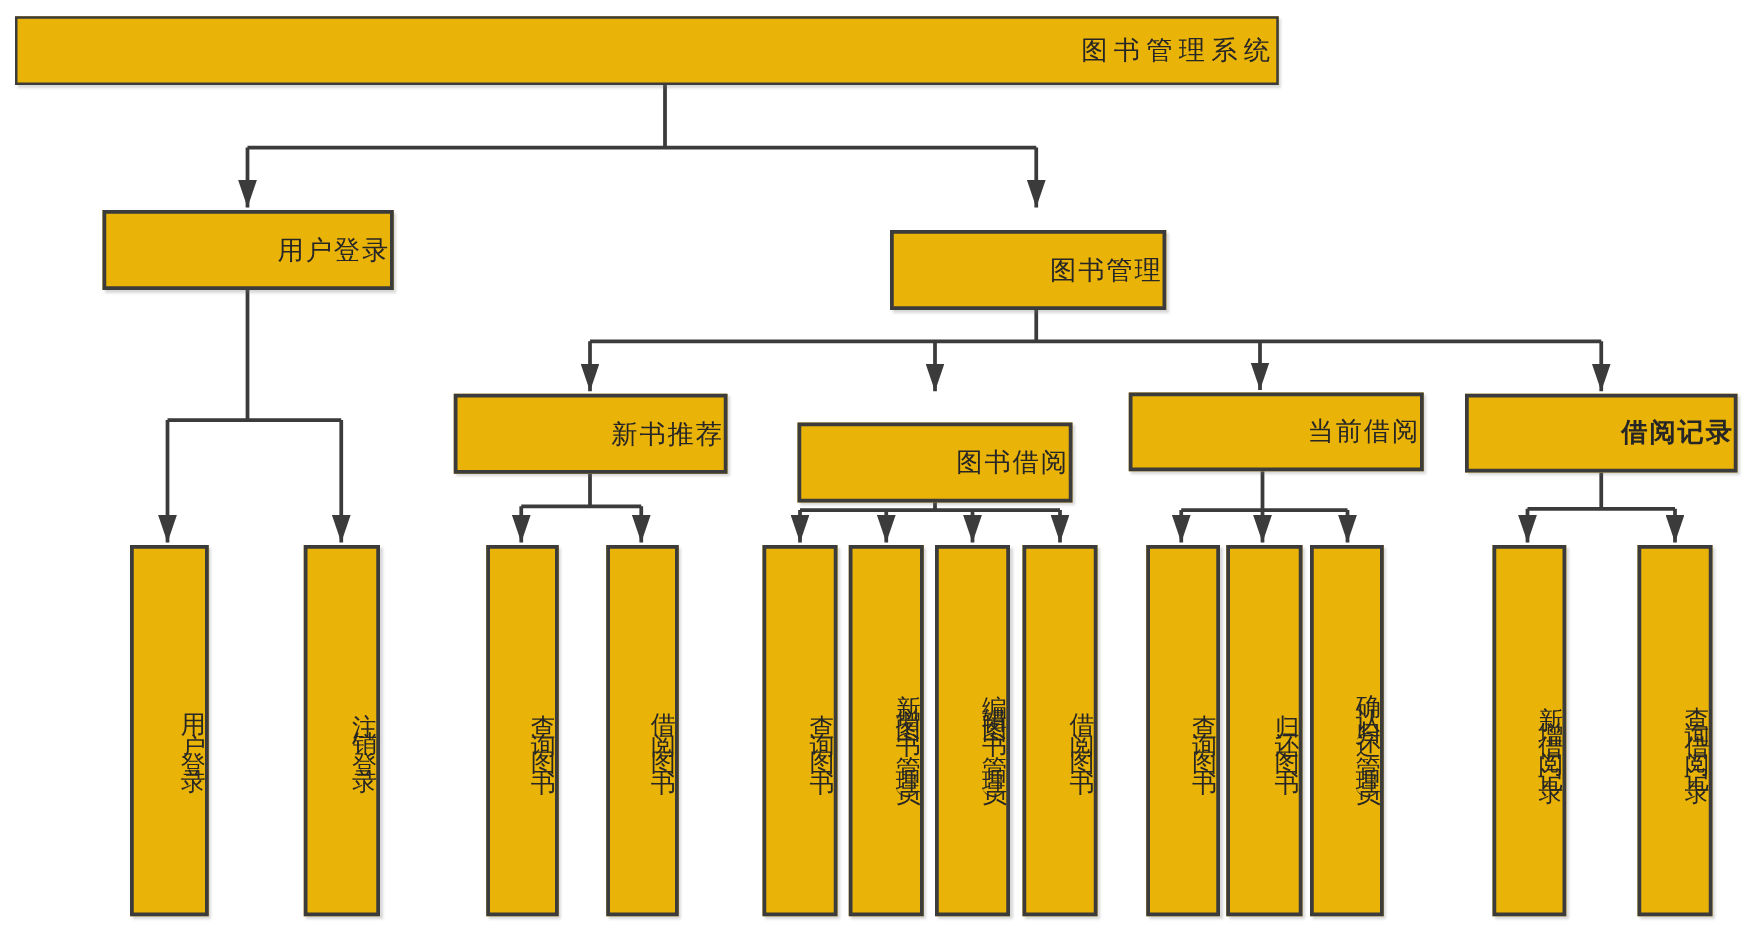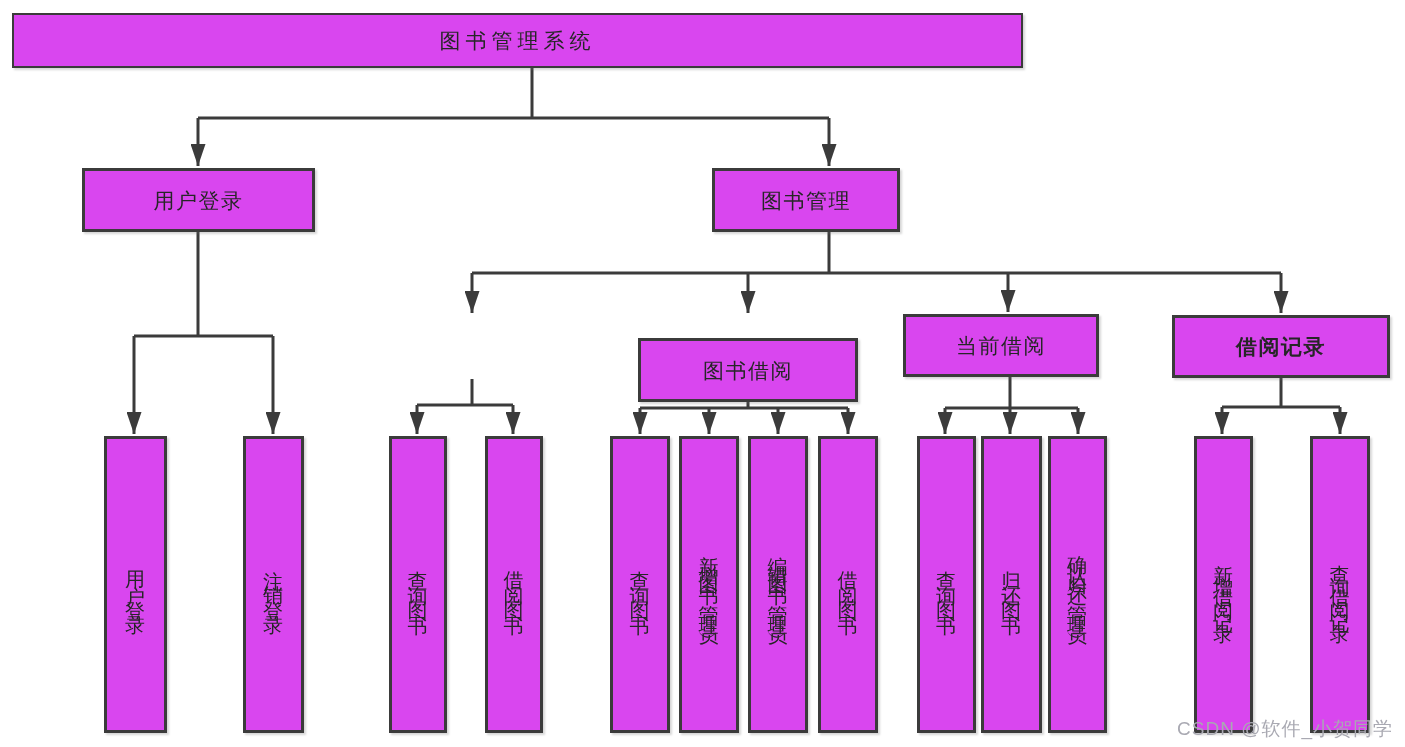--- a/index.html
+++ b/index.html
@@ -8,23 +8,23 @@
     width:1405px;height:747px;
     background:#ffffff;
     overflow:hidden;
     font-family:"Liberation Sans","DejaVu Sans",sans-serif;
     color:#262626;
   }
   svg.wires{position:absolute;left:0;top:0;z-index:1;}
   .box{
     position:absolute;
     box-sizing:border-box;
-    background:#d946ef;
+    background:#eab308;
     border:3px solid #3b3b3b;
-    display:flex;align-items:center;justify-content:center;
+    display:flex;align-items:center;justify-content:flex-end;
     z-index:2;
     box-shadow:2px 2px 2px rgba(110,110,110,0.28);
   }
   .box.root{border-width:2px;}
   .hlabel{
     font-size:21px;
     letter-spacing:1.5px;
     line-height:1;
     white-space:nowrap;
   }
@@ -96,28 +96,31 @@
     </g>
   </svg>
 
   <div class="box root" style="left:12px;top:13px;width:1011px;height:55px;">
     <span class="hlabel">图书管理系统</span>
   </div>
 
   <div class="box" style="left:82px;top:168px;width:233px;height:64px;">
     <span class="hlabel">用户登录</span>
   </div>
-  <div class="box" style="left:712px;top:168px;width:188px;height:64px;">
+  <div class="box" style="left:712px;top:184px;width:221px;height:64px;">
     <span class="hlabel">图书管理</span>
   </div>
 
+  <div class="box" style="left:363px;top:315px;width:219px;height:64px;">
+    <span class="hlabel">新书推荐</span>
+  </div>
   <div class="box" style="left:638px;top:315px;width:220px;height:64px;margin-top:23px;">
     <span class="hlabel">图书借阅</span>
   </div>
-  <div class="box" style="left:903px;top:314px;width:196px;height:63px;">
+  <div class="box" style="left:903px;top:314px;width:236px;height:63px;">
     <span class="hlabel">当前借阅</span>
   </div>
   <div class="box" style="left:1172px;top:315px;width:218px;height:63px;font-weight:bold;">
     <span class="hlabel">借阅记录</span>
   </div>
 
   <div class="box" style="left:104px;top:436px;width:63px;height:297px;">
     <span class="vlabel ls-wide">用户登录</span>
   </div>
   <div class="box" style="left:243px;top:436px;width:61px;height:297px;">
@@ -154,15 +157,14 @@
     <span class="vlabel ls-tight">确认归还（管理员）</span>
   </div>
 
   <div class="box" style="left:1194px;top:436px;width:59px;height:297px;">
     <span class="vlabel ls-med">新增借阅记录</span>
   </div>
   <div class="box" style="left:1310px;top:436px;width:60px;height:297px;">
     <span class="vlabel ls-med">查询借阅记录</span>
   </div>
 
-  <div class="watermark">CSDN @软件_小贺同学</div>
 
 </div>
 
 </body></html>

